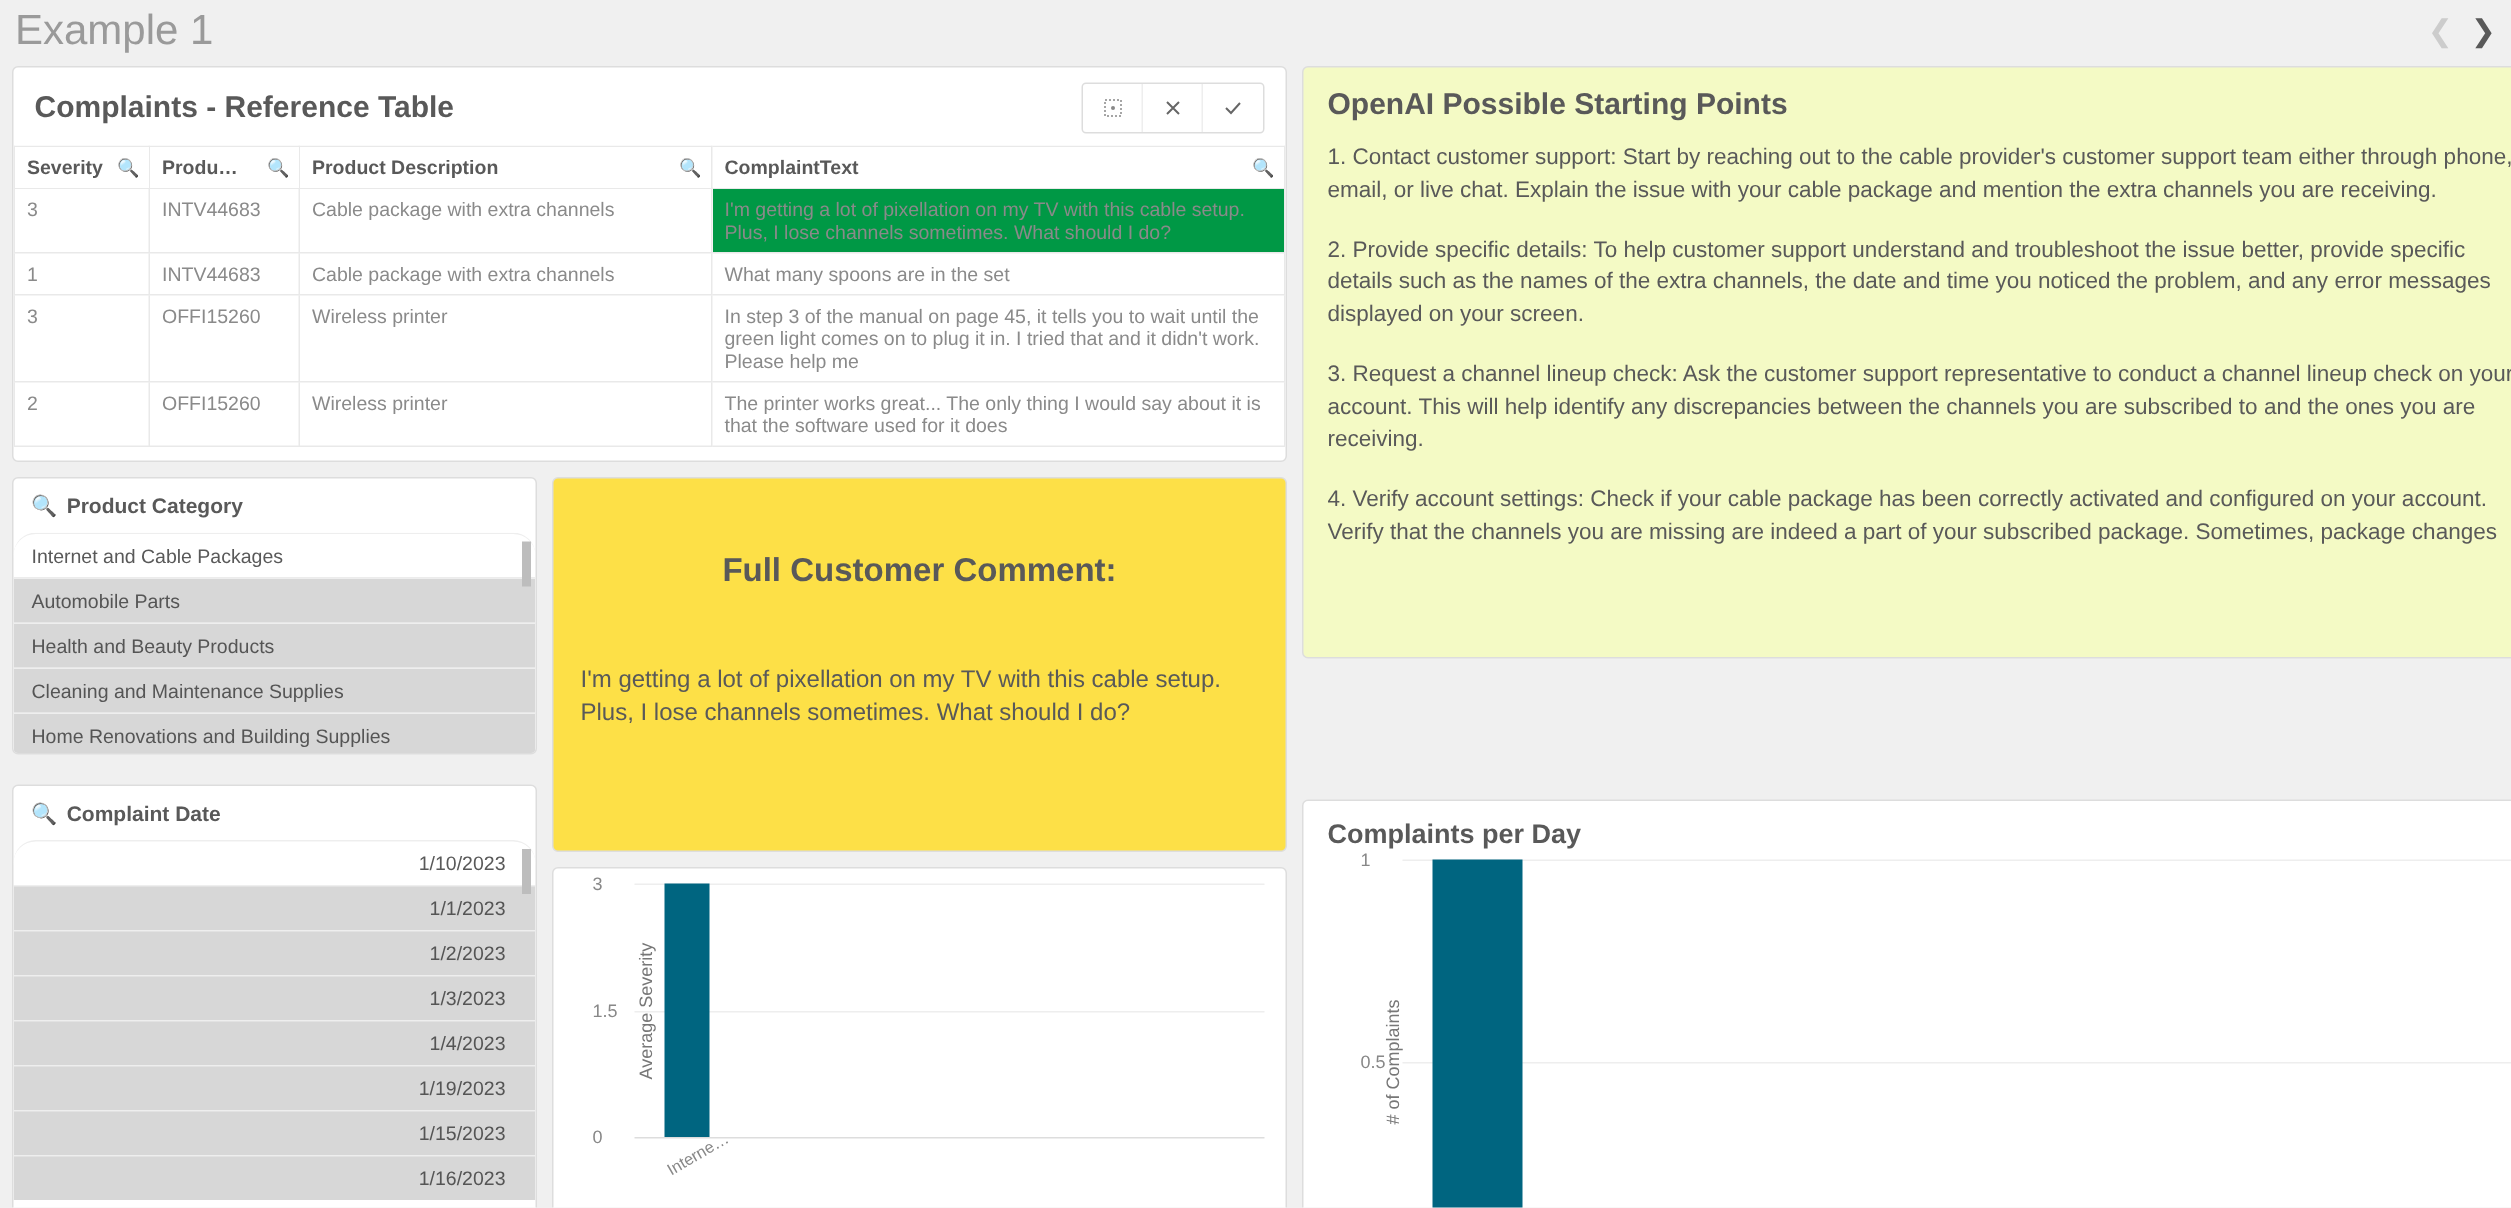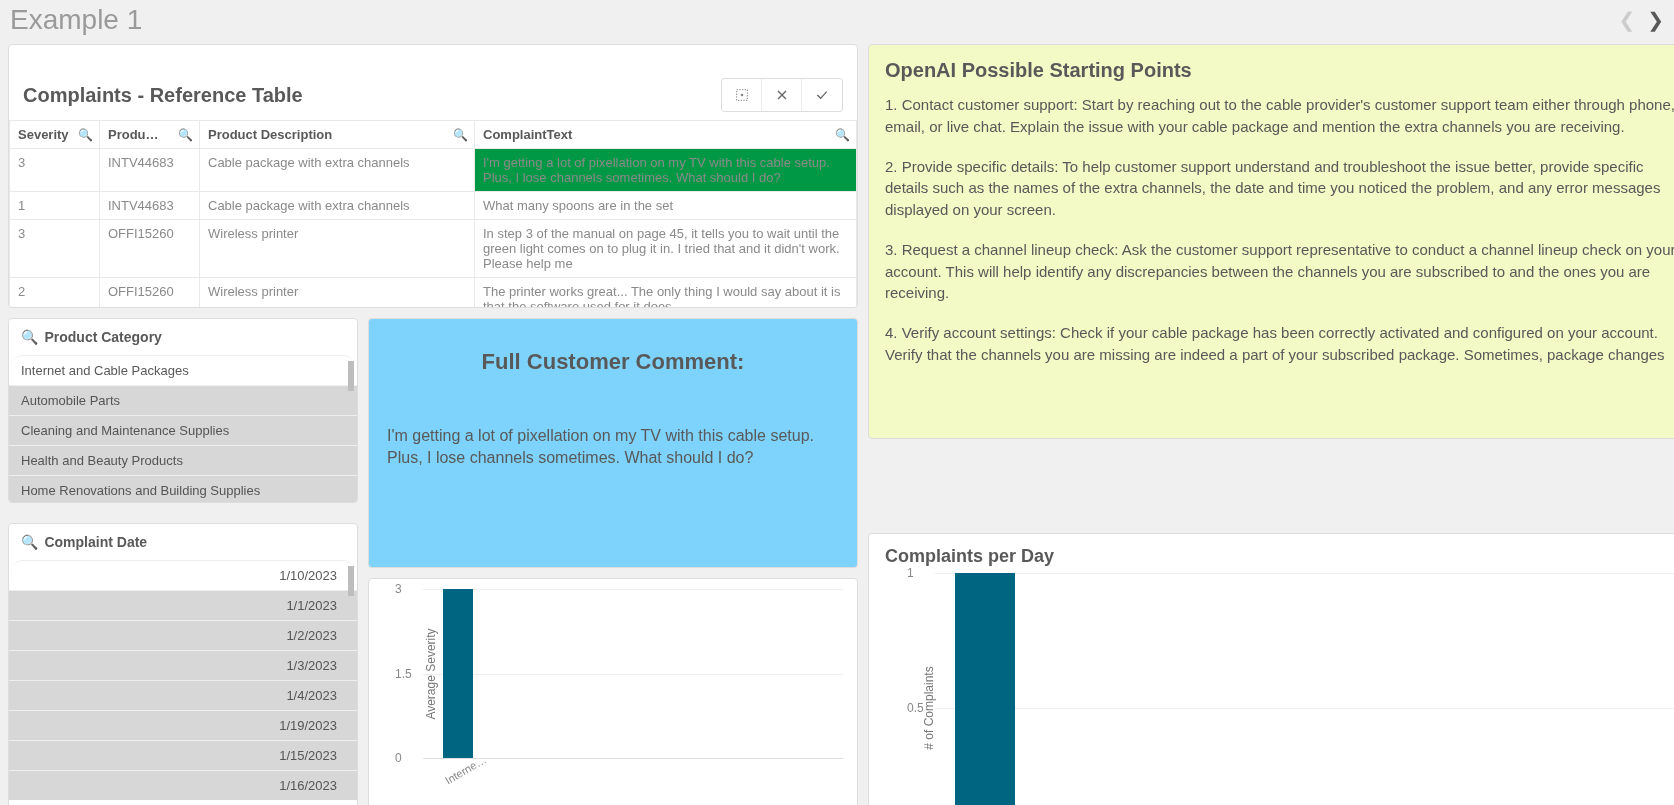--- a/index.html
+++ b/index.html
@@ -39,21 +39,20 @@
     border-radius: 4px;
     overflow: hidden;
     position: relative;
   }
 
   
   .ref-table-panel { grid-column: 1 / span 2; grid-row: 1; }
   .ref-header {
     display: flex; justify-content: space-between; align-items: center;
     padding: 10px 14px 8px 14px;
-    margin-top: 23px;
   }
   .ref-header h2 { font-size: 20px; font-weight: 700; color: #595959; }
   .ref-actions {
     display: flex; gap: 0;
     border: 1px solid #ddd; border-radius: 3px;
     background: #fff;
   }
   .ref-actions .btn {
     width: 40px; height: 32px; display:flex; align-items:center; justify-content:center;
     border-right: 1px solid #eee; cursor:pointer; color:#666;
@@ -120,21 +119,21 @@
   .list-item {
     padding: 7px 12px; font-size:13px; color:#595959;
     border-top: 1px solid #eee;
   }
   .list-item.sel { background:#fff;border-radius:15px; }
   .list-item.alt { background:#d7d7d7; color:#555;}
   .scroll-mini { position:absolute; right:1px; top:40px; width:10px; height:140px; }
   .scroll-mini .thumb { width:6px; height:30px; background:#bdbdbd; margin:2px;}
 
   
-  .comment-panel { grid-column:2; grid-row:2; background:#7dd3fc; height:250px; padding: 30px 18px 18px 18px; }
+  .comment-panel { grid-column:2; grid-row:2; background:#fde047; height:250px; padding: 48px 18px 18px 18px; }
   .comment-panel h2 { text-align:center; font-size:22px; font-weight:700; color:#595959; margin-bottom:50px;}
   .comment-body { font-size:16px; color:#595959; line-height:1.4; }
 
   
   .date-panel { grid-column:1; grid-row:3; height:290px; margin-top:-55px; overflow:hidden; position:relative;}
   .date-list .list-item { text-align:right; padding-right:20px;}
   .date-panel .scroll-mini { top:40px; height:240px;}
 
   
   .sev-chart-panel { grid-column:2; grid-row:3; height:234px; padding:10px 14px;}
@@ -256,22 +255,22 @@
   </div>
 
   <div class="panel cat-panel">
     <div class="list-title">
       <span class="search-ico">🔍</span>
       <span>Product Category</span>
     </div>
     <div class="list" id="cat-list">
         <div class="list-item sel">Internet and Cable Packages</div>
         <div class="list-item alt">Automobile Parts</div>
+        <div class="list-item alt">Health and Beauty Products</div>
         <div class="list-item alt">Cleaning and Maintenance Supplies</div>
-        <div class="list-item alt">Health and Beauty Products</div>
         <div class="list-item alt">Home Renovations and Building Supplies</div>
       </div>
     <div class="scroll-mini">
         <div class="thumb"></div>
       </div>
   </div>
 
   <div class="panel comment-panel">
     <h2>Full Customer Comment:</h2>
     <div class="comment-body">I'm getting a lot of pixellation on my TV with this cable setup. Plus, I lose channels sometimes. What should I do?</div>

